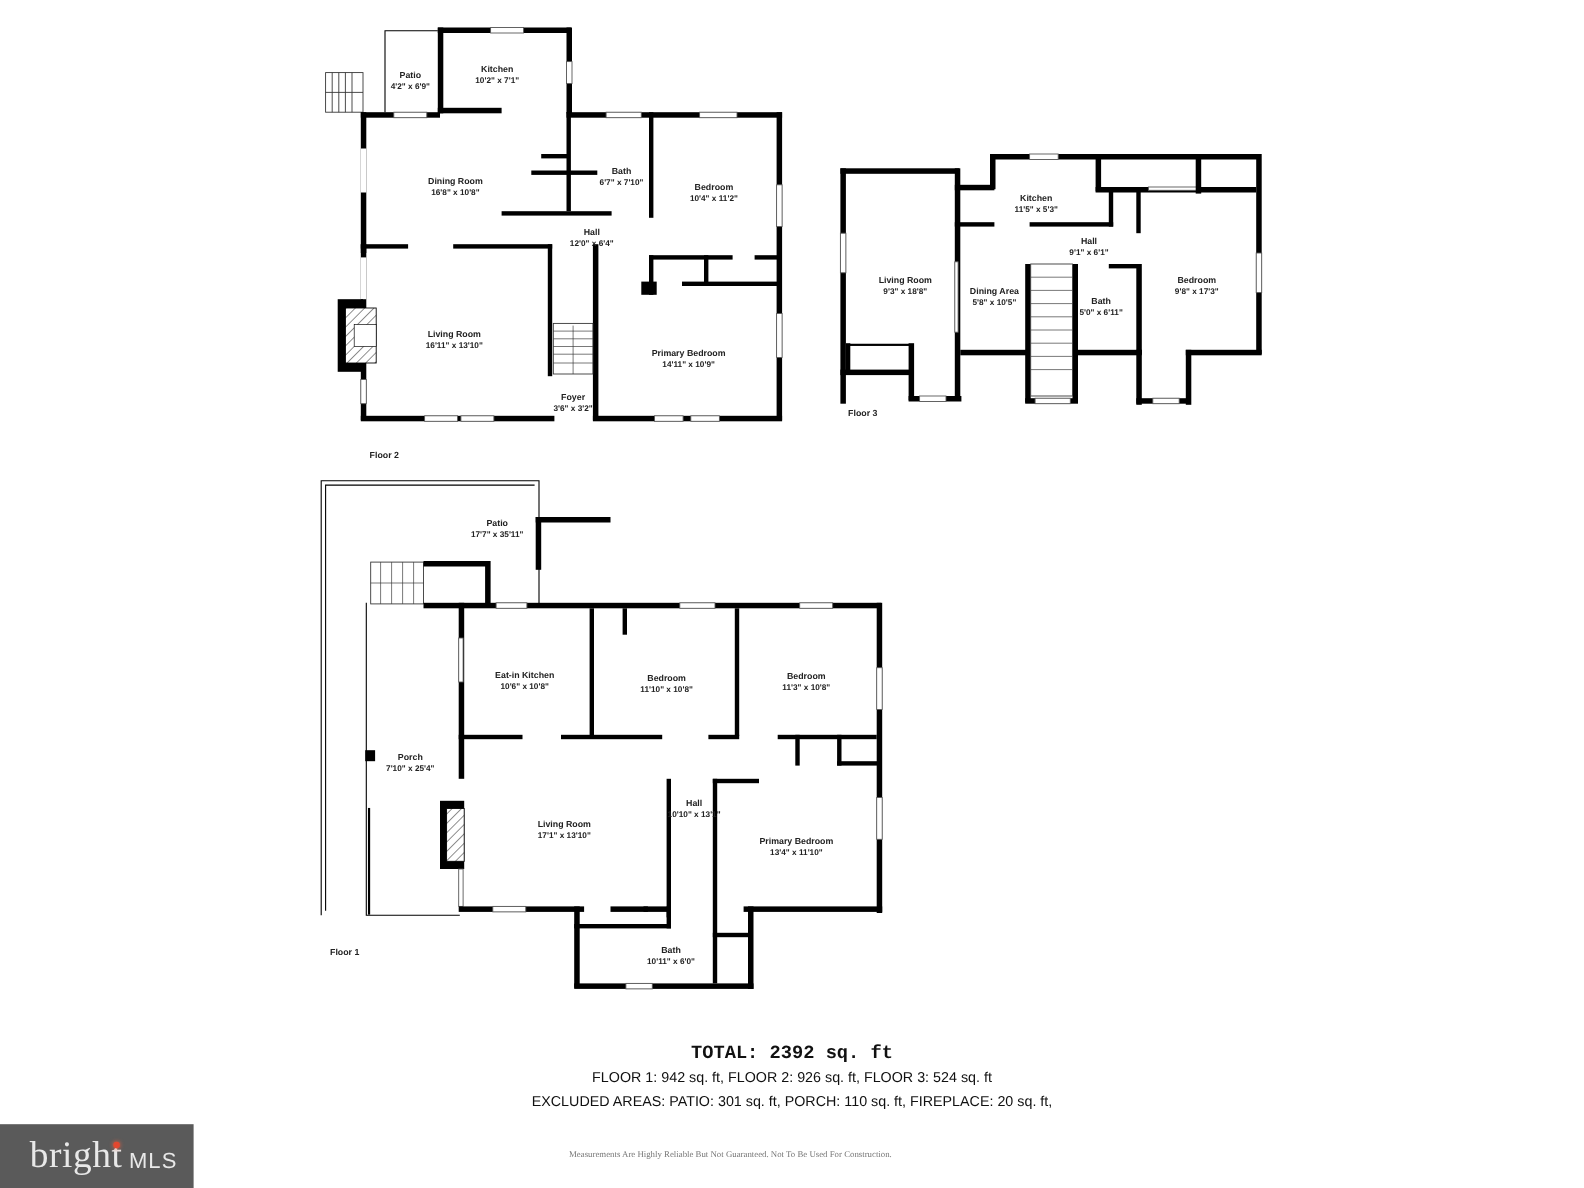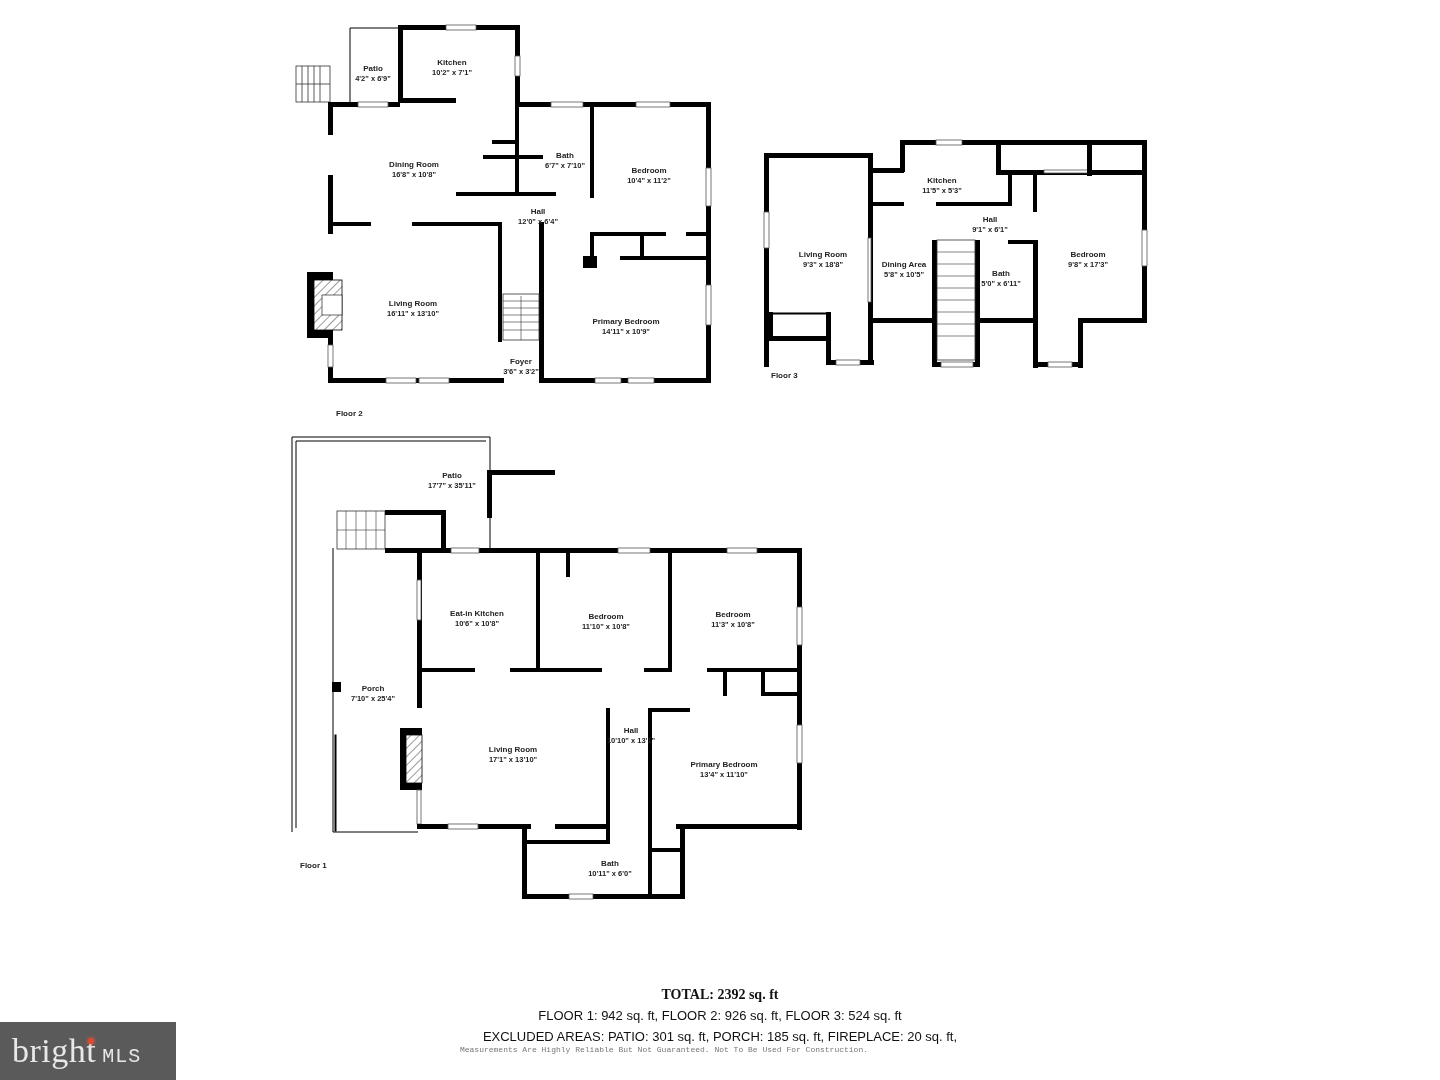--- a/index.html
+++ b/index.html
@@ -8,27 +8,27 @@
   .wall{fill:#000;}
   .thin{fill:none;stroke:#000;stroke-width:1;}
   .win{fill:#fff;stroke:#555;stroke-width:0.8;}
   .open{fill:#fff;}
   .rn{font-family:"Liberation Sans Narrow","Liberation Sans",sans-serif;font-size:8px;fill:#222;text-anchor:middle;font-weight:bold;}
   .rd{font-family:"Liberation Sans",sans-serif;font-size:7.5px;fill:#222;text-anchor:middle;font-weight:bold;}
   .fl{font-size:8px;fill:#222;font-weight:bold;}
   .stair{fill:#fff;stroke:#333;stroke-width:0.8;}
   .hatch{fill:url(#hatchPat);stroke:#000;stroke-width:0.8;}
   #summary{position:absolute;left:0;width:1440px;top:948px;text-align:center;color:#111;}
-  #summary .total{font-family:Liberation Serif, serif;font-weight:bold;font-size:14px;line-height:21px;margin-top:36px;}
+  #summary .total{font-family:Liberation Mono, monospace;font-weight:bold;font-size:17px;line-height:21px;}
   #summary .line{font-family:"Liberation Sans",sans-serif;font-size:13px;line-height:21px;}
-  #disclaimer{position:absolute;left:0;width:1328px;top:1045px;text-align:center;font-size:8px;color:#777;font-family:Liberation Mono, monospace;}
-  #logo{position:absolute;left:0;top:1022px;width:176px;height:58px;background:#5a5a5a;display:flex;align-items:center;padding-left:12px;box-sizing:border-box;}
+  #disclaimer{position:absolute;left:0;width:1328px;top:1045px;text-align:center;font-size:8px;color:#777;font-family:Liberation Serif, serif;}
+  #logo{position:absolute;left:0;top:1022px;width:176px;height:58px;background:#5a5a5a;display:flex;align-items:center;padding-left:27px;box-sizing:border-box;}
   #logo .b{font-family:"Liberation Serif",serif;font-size:34px;color:#e8e8e8;letter-spacing:0.5px;position:relative;}
   #logo .dot{position:absolute;width:6px;height:6px;border-radius:50%;background:#e2472f;right:2px;top:6px;box-shadow:0 0 4px #f06040;}
-  #logo .m{font-family:Liberation Mono, monospace;font-size:20px;color:#e8e8e8;margin-left:6px;margin-top:10px;letter-spacing:1px;}
+  #logo .m{font-family:Liberation Sans, sans-serif;font-size:20px;color:#e8e8e8;margin-left:6px;margin-top:10px;letter-spacing:1px;}
 </style>
 </head>
 <body>
 
 <svg id="plan" viewBox="0 0 1440 1080" xmlns="http://www.w3.org/2000/svg">
   <defs>
     <pattern id="hatchPat" width="6" height="6" patternUnits="userSpaceOnUse" patternTransform="rotate(45)">
       <rect width="6" height="6" fill="#fff"></rect>
       <line x1="0" y1="0" x2="0" y2="6" stroke="#333" stroke-width="1"></line>
     </pattern>
@@ -328,21 +328,21 @@
         <text class="rn" x="610" y="866">Bath</text>
         <text class="rd" x="610" y="876">10'11" x 6'0"</text>
       </g>
     <text class="fl" x="300" y="868">Floor 1</text>
   </g>
 </svg>
 
 <div id="summary">
   <div class="total">TOTAL: 2392 sq. ft</div>
   <div class="line">FLOOR 1: 942 sq. ft, FLOOR 2: 926 sq. ft, FLOOR 3: 524 sq. ft</div>
-  <div class="line">EXCLUDED AREAS: PATIO: 301 sq. ft, PORCH: 185 sq. ft, FIREPLACE: 20 sq. ft,</div>
+  <div class="line">EXCLUDED AREAS: PATIO: 301 sq. ft, PORCH: 110 sq. ft, FIREPLACE: 20 sq. ft,</div>
 </div>
 
 <div id="disclaimer">Measurements Are Highly Reliable But Not Guaranteed. Not To Be Used For Construction.</div>
 
 <div id="logo">
   <span class="b"><span>bright</span><span class="dot"></span></span>
   <span class="m">MLS</span>
 </div>
 
 </body></html>

